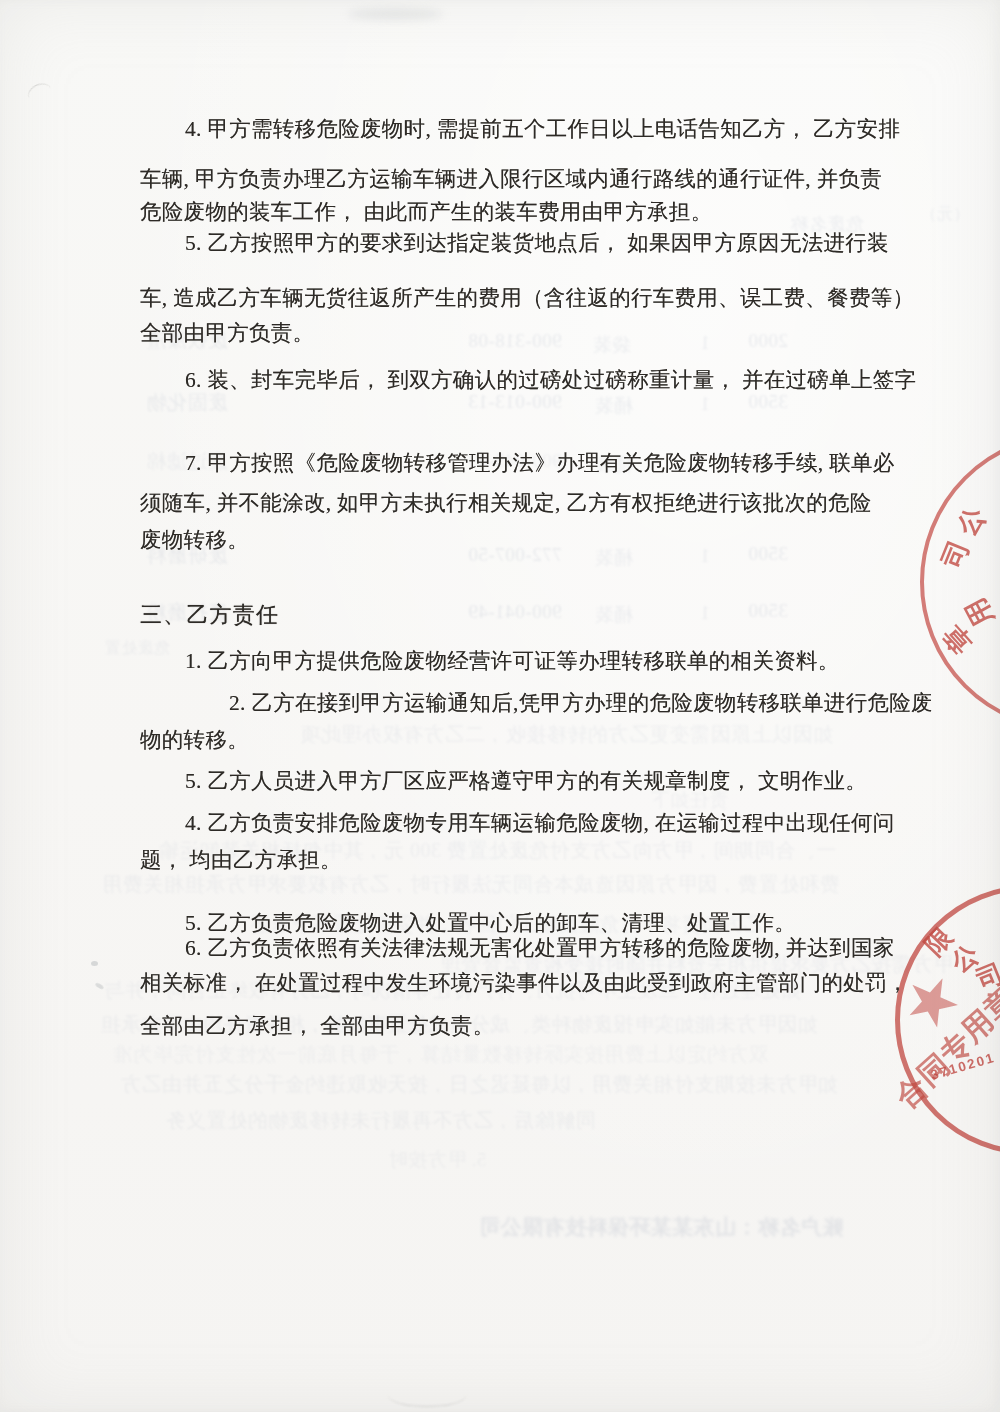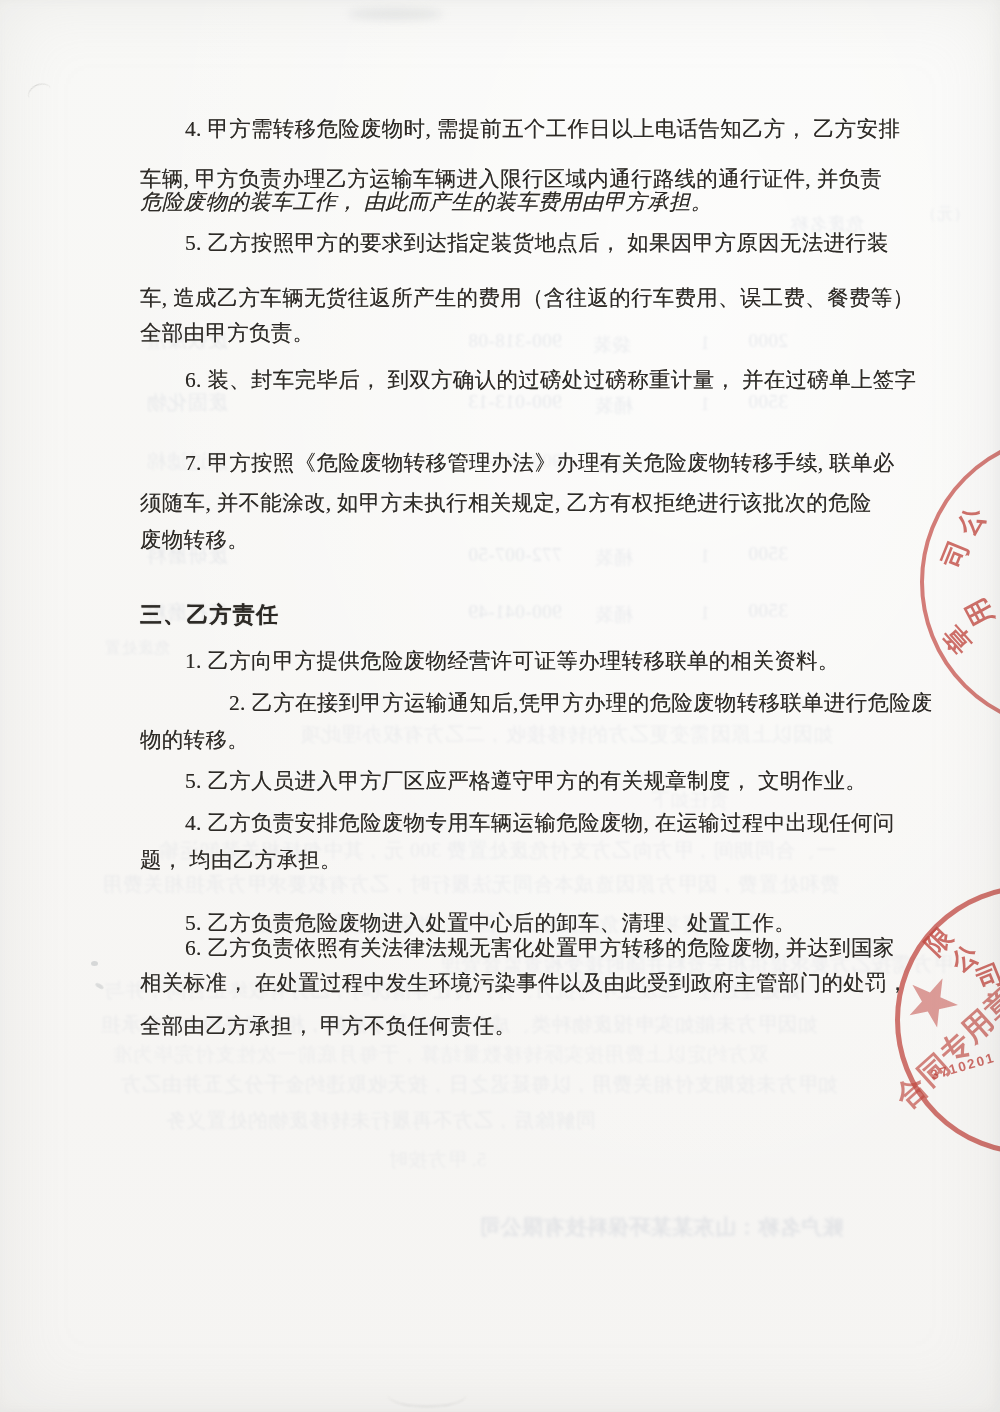--- a/index.html
+++ b/index.html
@@ -18,21 +18,21 @@
 
   
   .doc-line {
     position:absolute; left:140px; width:750px;
     font-size:21.5px; line-height:26px;
     color:#2d2a26; font-weight:500;
     letter-spacing:.3px; white-space:nowrap;
     text-shadow:0 0 .4px rgba(45,42,38,.55);
   }
   .doc-line.indent { left:185px; }
-  .doc-line.bold { font-weight:700; font-size:22px; letter-spacing:1.2px; text-shadow:0 0 .7px rgba(45,42,38,.8); }
+  .doc-line.bold { font-weight:400; font-size:22px; letter-spacing:1.2px; text-shadow:0 0 .7px rgba(45,42,38,.8); }
 
   
   .bleed {
     position:absolute; white-space:nowrap;
     transform:scaleX(-1); transform-origin:center;
     filter:blur(1.1px);
     font-weight:500; letter-spacing:.5px;
   }
 
   
@@ -132,39 +132,39 @@
         <span class="stamp-char" style="left: 919px; top: 1050px; font-size: 30px; transform: rotate(-42deg); opacity: 0.85;">同</span>
         <span class="stamp-char" style="left: 941px; top: 1028px; font-size: 30px; transform: rotate(-42deg); opacity: 0.85;">专</span>
         <span class="stamp-char" style="left: 963px; top: 1006px; font-size: 30px; transform: rotate(-42deg); opacity: 0.85;">用</span>
         <span class="stamp-char" style="left: 985px; top: 984px; font-size: 30px; transform: rotate(-42deg); opacity: 0.85;">章</span>
       </div>
   </div>
 
   <div class="layer" id="text-layer">
       <div class="doc-line indent" style="top: 116px;">4. 甲方需转移危险废物时, 需提前五个工作日以上电话告知乙方， 乙方安排</div>
       <div class="doc-line" style="top: 166px;">车辆, 甲方负责办理乙方运输车辆进入限行区域内通行路线的通行证件, 并负责</div>
-      <div class="doc-line" style="top: 189px; font-style: italic;">危险废物的装车工作， 由此而产生的装车费用由甲方承担。</div>
+      <div class="doc-line" style="top: 199px;">危险废物的装车工作， 由此而产生的装车费用由甲方承担。</div>
       <div class="doc-line indent" style="top: 230px;">5.  乙方按照甲方的要求到达指定装货地点后， 如果因甲方原因无法进行装</div>
       <div class="doc-line" style="top: 285px;">车, 造成乙方车辆无货往返所产生的费用（含往返的行车费用、误工费、餐费等）</div>
       <div class="doc-line" style="top: 320px;">全部由甲方负责。</div>
       <div class="doc-line indent" style="top: 367px;">6. 装、封车完毕后， 到双方确认的过磅处过磅称重计量， 并在过磅单上签字</div>
       <div class="doc-line indent" style="top: 450px;">7. 甲方按照《危险废物转移管理办法》办理有关危险废物转移手续, 联单必</div>
       <div class="doc-line" style="top: 490px;">须随车, 并不能涂改, 如甲方未执行相关规定, 乙方有权拒绝进行该批次的危险</div>
       <div class="doc-line" style="top: 527px;">废物转移。</div>
       <div class="doc-line bold" style="top: 602px;">三、乙方责任</div>
       <div class="doc-line indent" style="top: 648px;">1. 乙方向甲方提供危险废物经营许可证等办理转移联单的相关资料。</div>
       <div class="doc-line indent" style="top: 690px; margin-left: 44px;">2. 乙方在接到甲方运输通知后,凭甲方办理的危险废物转移联单进行危险废</div>
       <div class="doc-line" style="top: 727px;">物的转移。</div>
       <div class="doc-line indent" style="top: 768px;">5. 乙方人员进入甲方厂区应严格遵守甲方的有关规章制度， 文明作业。</div>
       <div class="doc-line indent" style="top: 810px;">4. 乙方负责安排危险废物专用车辆运输危险废物, 在运输过程中出现任何问</div>
       <div class="doc-line" style="top: 847px;">题， 均由乙方承担。</div>
       <div class="doc-line indent" style="top: 893px; margin-top: 17px;">5. 乙方负责危险废物进入处置中心后的卸车、清理、处置工作。</div>
       <div class="doc-line indent" style="top: 935px;">6. 乙方负责依照有关法律法规无害化处置甲方转移的危险废物, 并达到国家</div>
       <div class="doc-line" style="top: 970px;">相关标准， 在处置过程中发生环境污染事件以及由此受到政府主管部门的处罚，</div>
-      <div class="doc-line" style="top: 1013px;">全部由乙方承担， 甲方不负任何责任。</div>
+      <div class="doc-line" style="top: 1013px;">全部由乙方承担， 全部由甲方负责。</div>
     </div>
 
   <div class="speck crease"></div>
   <div class="speck smudge-top"></div>
   <div class="speck dot1"></div>
   <div class="speck dot2"></div>
   <div class="speck bottom-arc"></div>
 
 </div>
 

